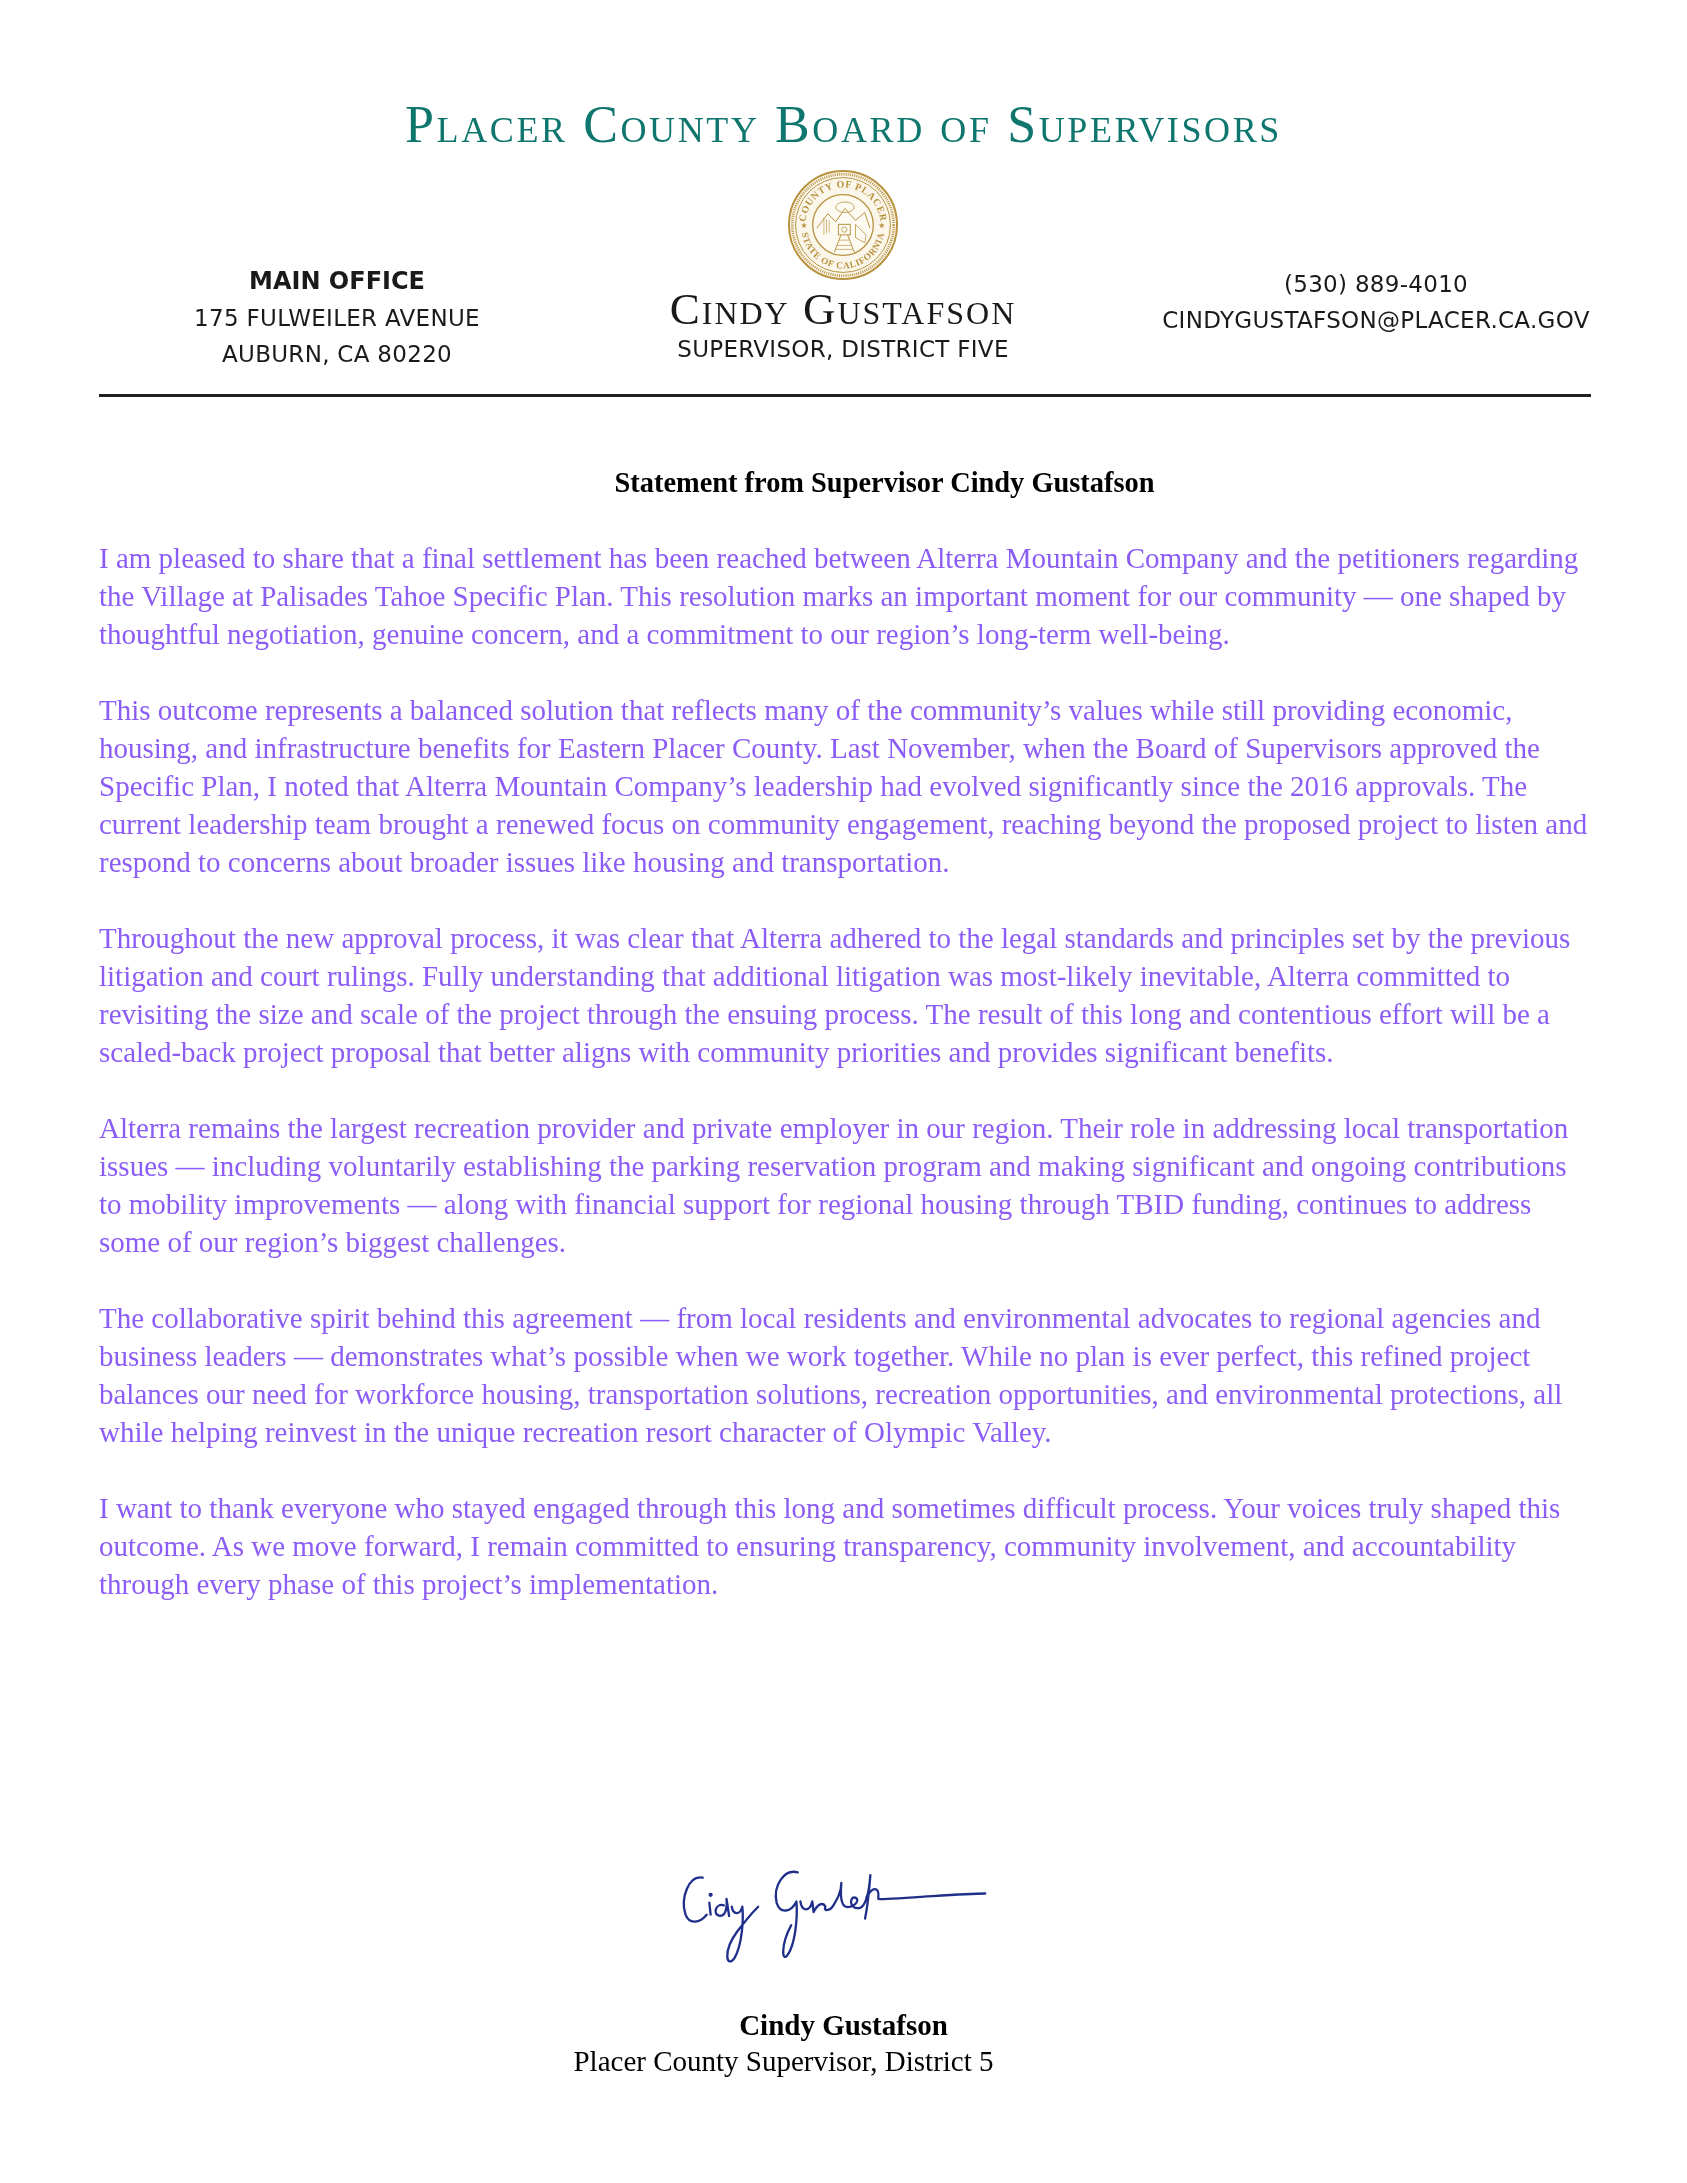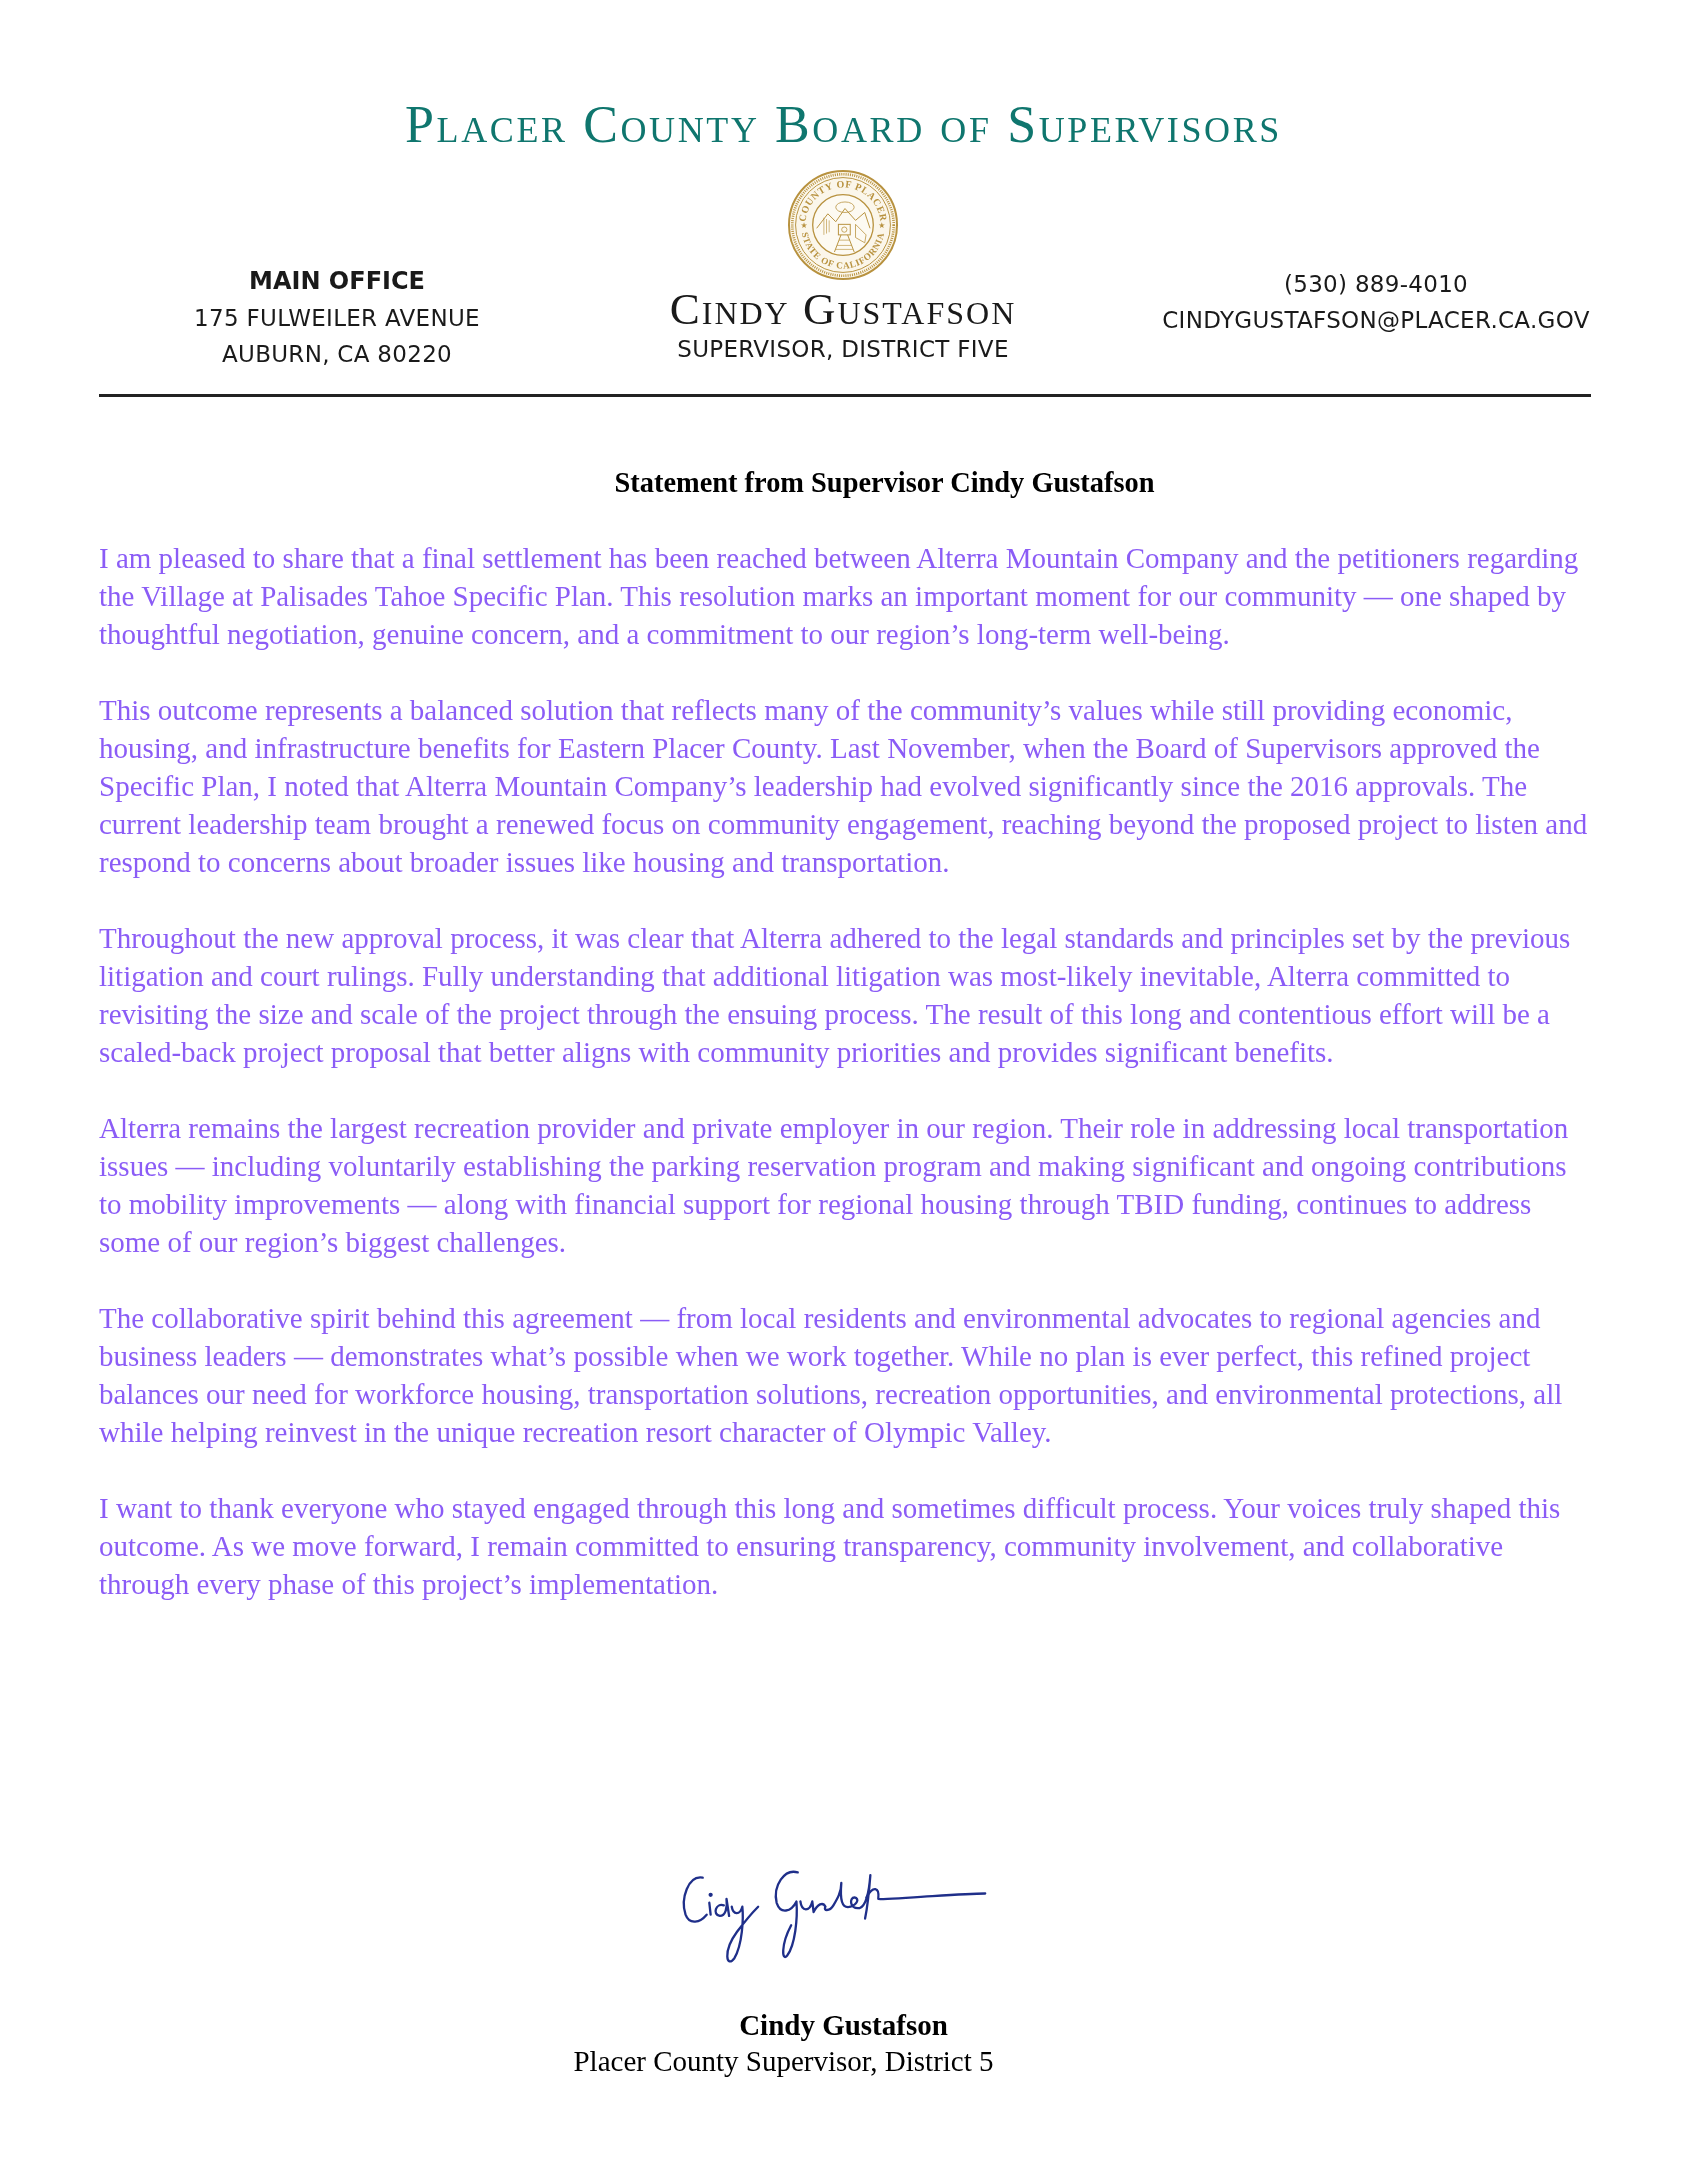--- a/index.html
+++ b/index.html
@@ -190,21 +190,21 @@
 <div class="rule"></div>
 
 <div class="statement-heading">Statement from Supervisor Cindy Gustafson</div>
 
 <div class="body-text">
   <p>I am pleased to share that a final settlement has been reached between Alterra Mountain Company and the petitioners regarding the Village at Palisades Tahoe Specific Plan. This resolution marks an important moment for our community — one shaped by thoughtful negotiation, genuine concern, and a commitment to our region’s long-term well-being.</p>
   <p>This outcome represents a balanced solution that reflects many of the community’s values while still providing economic, housing, and infrastructure benefits for Eastern Placer County. Last November, when the Board of Supervisors approved the Specific Plan, I noted that Alterra Mountain Company’s leadership had evolved significantly since the 2016 approvals. The current leadership team brought a renewed focus on community engagement, reaching beyond the proposed project to listen and respond to concerns about broader issues like housing and transportation.</p>
   <p>Throughout the new approval process, it was clear that Alterra adhered to the legal standards and principles set by the previous litigation and court rulings.  Fully understanding that additional litigation was most-likely inevitable, Alterra committed to revisiting the size and scale of the project through the ensuing process.  The result of this long and contentious effort will be a scaled-back project proposal that better aligns with community priorities and provides significant benefits.</p>
   <p>Alterra remains the largest recreation provider and private employer in our region.  Their role in addressing local transportation issues — including voluntarily establishing the parking reservation program and making significant and ongoing contributions to mobility improvements — along with financial support for regional housing through TBID funding, continues to address some of our region’s biggest challenges.</p>
   <p>The collaborative spirit behind this agreement — from local residents and environmental advocates to regional agencies and business leaders — demonstrates what’s possible when we work together. While no plan is ever perfect, this refined project balances our need for workforce housing, transportation solutions, recreation opportunities, and environmental protections, all while helping reinvest in the unique recreation resort character of Olympic Valley.</p>
-  <p>I want to thank everyone who stayed engaged through this long and sometimes difficult process. Your voices truly shaped this outcome. As we move forward, I remain committed to ensuring transparency, community involvement, and collaborative through every phase of this project’s implementation.</p>
+  <p>I want to thank everyone who stayed engaged through this long and sometimes difficult process. Your voices truly shaped this outcome. As we move forward, I remain committed to ensuring transparency, community involvement, and accountability through every phase of this project’s implementation.</p>
 </div>
 
 <div class="signature">
   <svg width="344" height="132" viewBox="0 0 520 200" xmlns="http://www.w3.org/2000/svg">
     <g fill="none" stroke="#1f2f8a" stroke-width="3.5" stroke-linecap="round" stroke-linejoin="round">
 
       <path d="M52 48 C 30 44, 18 80, 26 104 C 32 120, 48 116, 58 104"></path>
 
       <path d="M62 86 L 64 104"></path>
       <circle cx="64" cy="74" r="1.5" fill="#1f2f8a"></circle>

